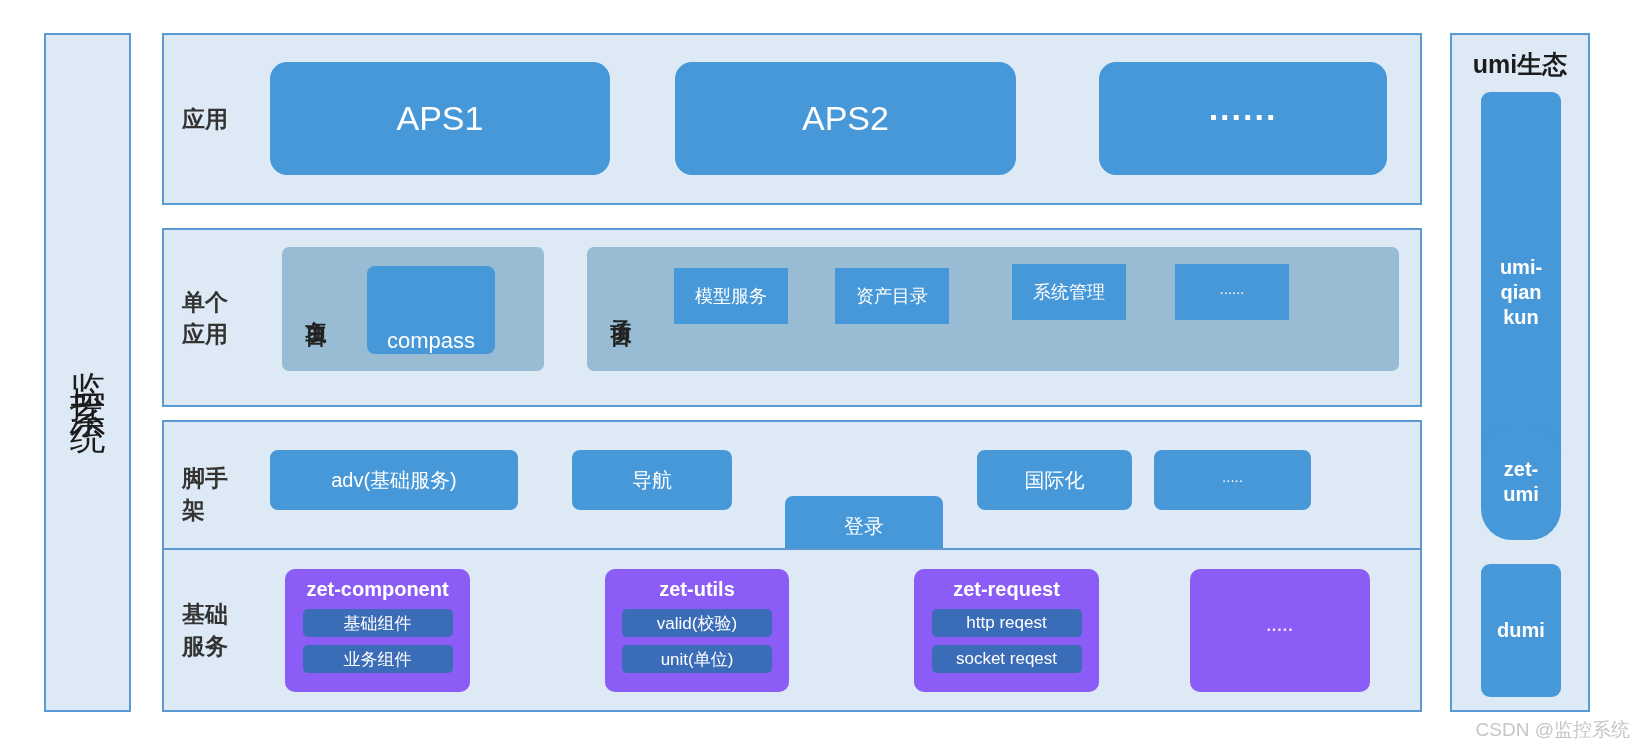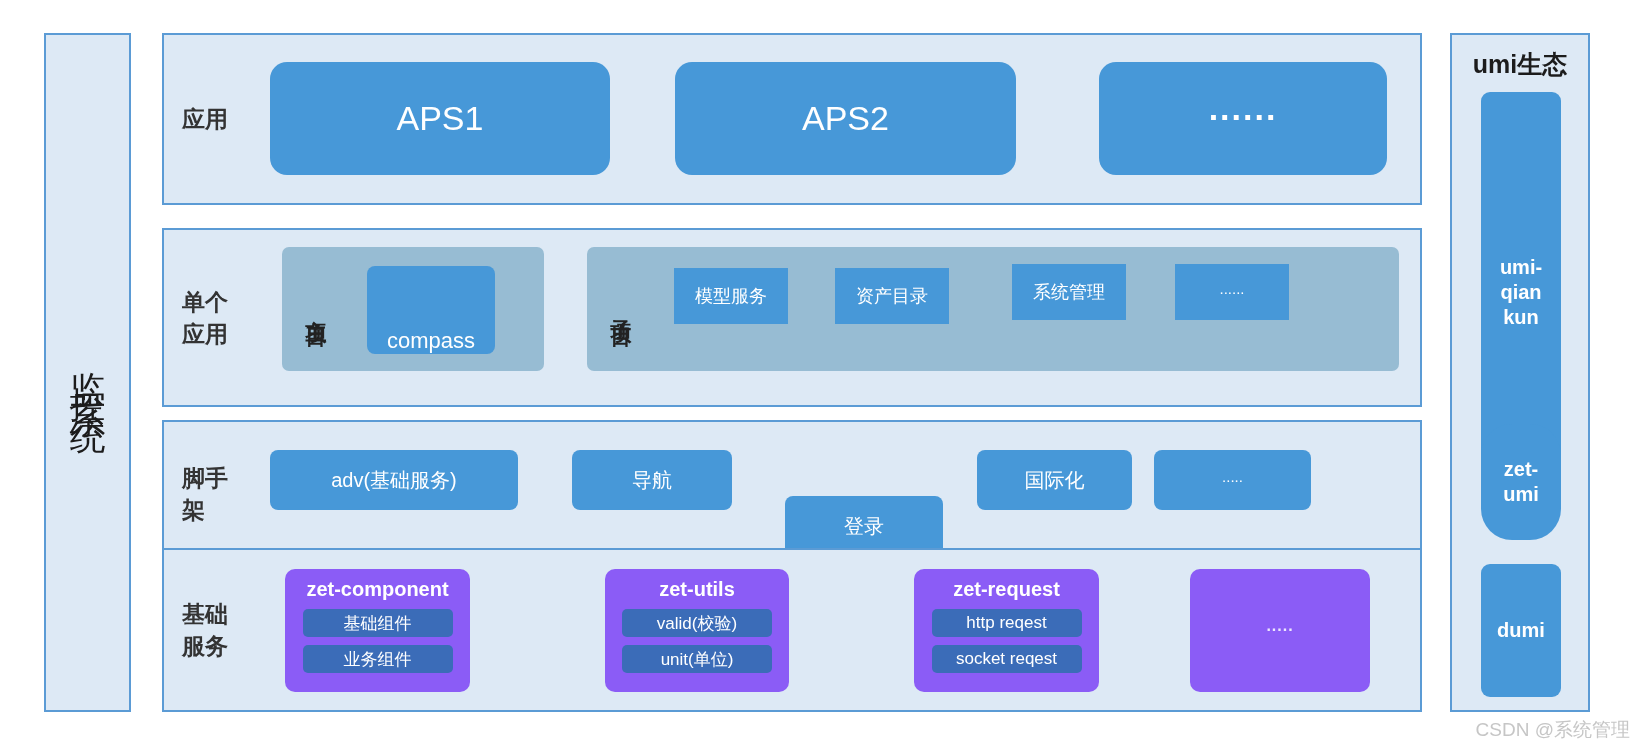--- a/index.html
+++ b/index.html
@@ -202,13 +202,13 @@
   </div>
   <div id="umi2" class="umi-block">
     <span>zet-
 umi</span>
   </div>
   <div id="umi3" class="umi-block">
     <span>dumi</span>
   </div>
 </div>
 
-<div id="watermark">CSDN @系统管理</div>
+<div id="watermark">CSDN @监控系统</div>
 
 </body></html>

